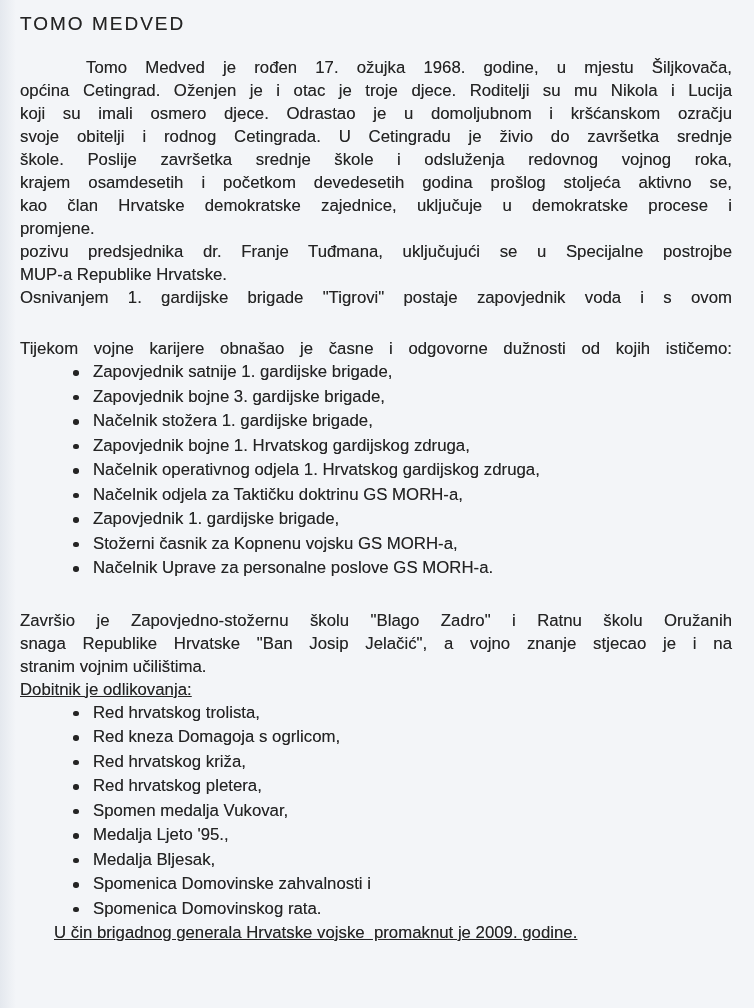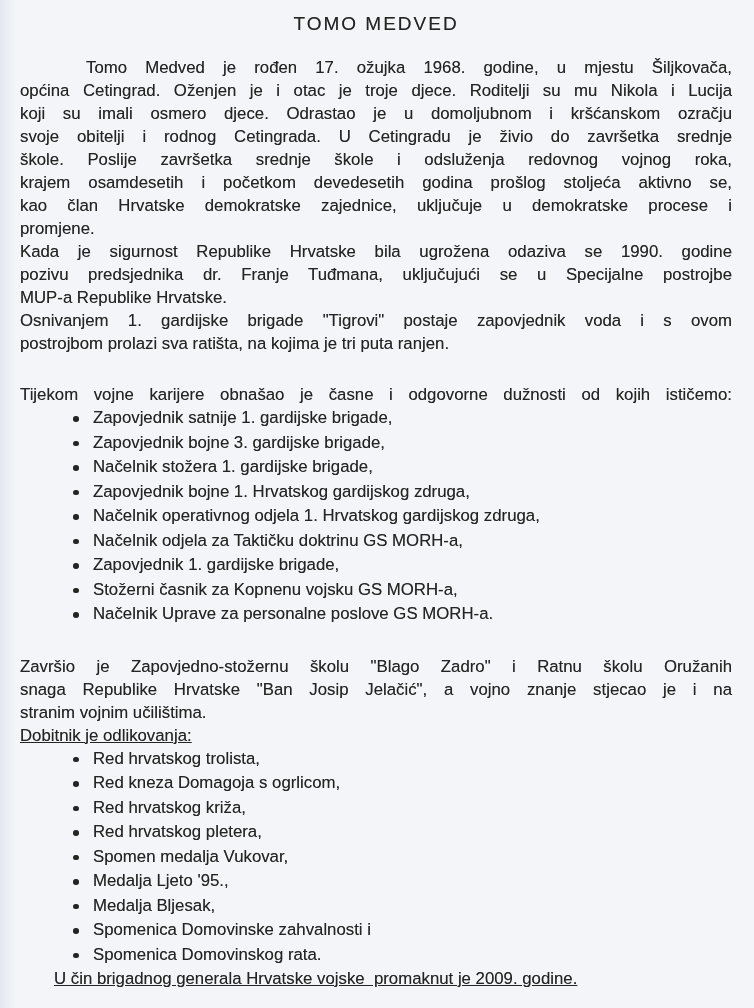--- a/index.html
+++ b/index.html
@@ -20,21 +20,20 @@
   .page {
     width: 754px;
     height: 1008px;
     padding: 12px 22px 0 20px;
     text-shadow: 0 0 0.35px rgba(20,20,20,0.45);
   }
   .doc-title {
     font-size: 19px;
     font-weight: 400;
     letter-spacing: 2px;
-    text-align: center;
     line-height: 23px;
     margin: 0 0 21px 0;
   }
   .line {
     font-size: 16.8px;
     line-height: 23px;
     text-align: justify;
     text-align-last: justify;
   }
   .line.last { text-align-last: left; }
@@ -75,28 +74,26 @@
     <div class="line">općina Cetingrad. Oženjen je i otac je troje djece. Roditelji su mu Nikola i Lucija</div>
     <div class="line">koji su imali osmero djece. Odrastao je u domoljubnom i kršćanskom ozračju</div>
     <div class="line">svoje obitelji i rodnog Cetingrada. U Cetingradu je živio do završetka srednje</div>
     <div class="line">škole. Poslije završetka srednje škole i odsluženja redovnog vojnog roka,</div>
     <div class="line">krajem osamdesetih i početkom devedesetih godina prošlog stoljeća aktivno se,</div>
     <div class="line">kao član Hrvatske demokratske zajednice, uključuje u demokratske procese i</div>
     <div class="line last">promjene.</div>
   </div>
 
   <div>
-    <div class="line">Kada je sigurnost Republike Hrvatske bila ugrožena odaziva se 1990. godine</div>
     <div class="line">pozivu predsjednika dr. Franje Tuđmana, uključujući se u Specijalne postrojbe</div>
     <div class="line last">MUP-a Republike Hrvatske.</div>
   </div>
 
   <div>
     <div class="line">Osnivanjem 1. gardijske brigade "Tigrovi" postaje zapovjednik voda i s ovom</div>
-    <div class="line last">postrojbom prolazi sva ratišta, na kojima je tri puta ranjen.</div>
   </div>
 
   <div class="line mt-block">Tijekom vojne karijere obnašao je časne i odgovorne dužnosti od kojih ističemo:</div>
 
   <ul class="doc-list">
     <li><span class="bullet"></span><span>Zapovjednik satnije 1. gardijske brigade,</span></li>
     <li><span class="bullet"></span><span>Zapovjednik bojne 3. gardijske brigade,</span></li>
     <li><span class="bullet"></span><span>Načelnik stožera 1. gardijske brigade,</span></li>
     <li><span class="bullet"></span><span>Zapovjednik bojne 1. Hrvatskog gardijskog zdruga,</span></li>
     <li><span class="bullet"></span><span>Načelnik operativnog odjela 1. Hrvatskog gardijskog zdruga,</span></li>

